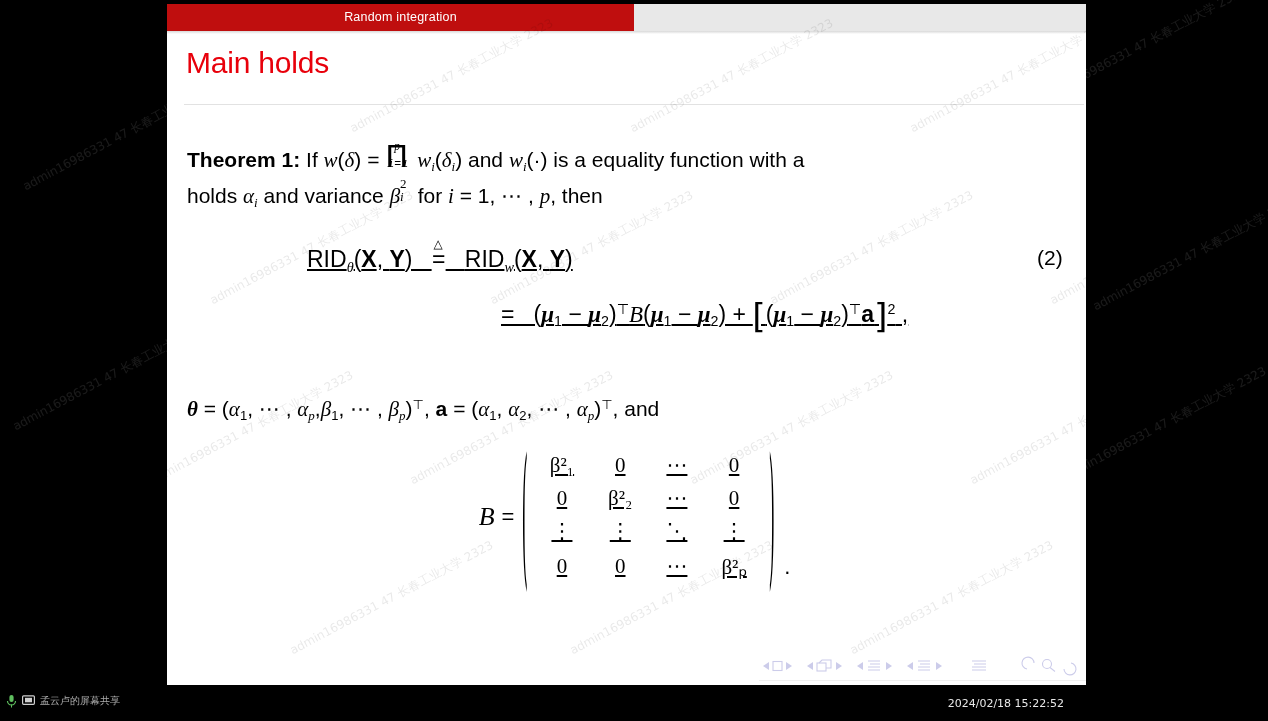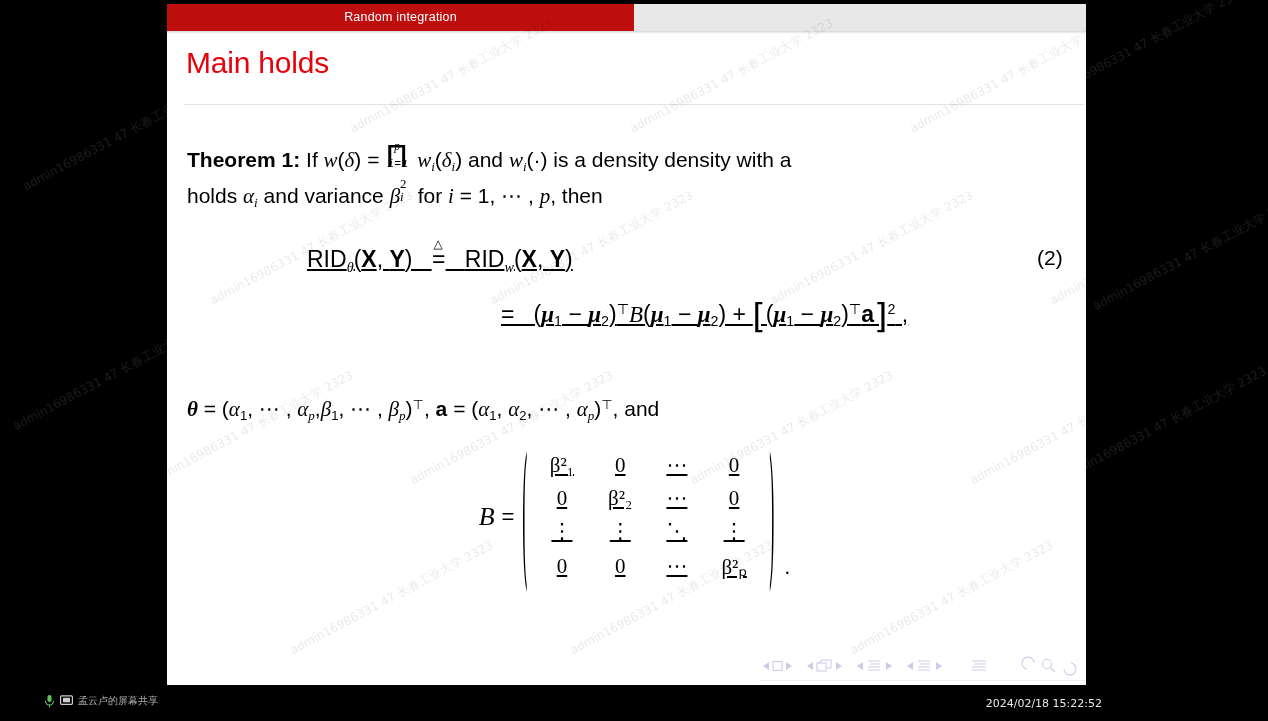--- a/index.html
+++ b/index.html
@@ -66,21 +66,21 @@
 
   
   .wm{position:absolute;color:#000;opacity:.085;font-size:12px;white-space:nowrap;
       transform:rotate(-28deg);transform-origin:left top;pointer-events:none;
       font-family:"DejaVu Sans",sans-serif;}
   .wmd{position:absolute;color:#fff;opacity:.10;font-size:12px;white-space:nowrap;
       transform:rotate(-28deg);transform-origin:left top;pointer-events:none;
       font-family:"DejaVu Sans",sans-serif;}
 
   
-  .taskbar{position:absolute;left:0;top:688px;width:1072px;height:33px;background:#000;margin-left:38px;}
+  .taskbar{position:absolute;left:0;top:688px;width:1072px;height:33px;background:#000;}
   .tb-left{position:absolute;left:6px;top:6px;display:flex;align-items:center;gap:5px;}
   .tb-text{color:#c8c8c8;font-size:10px;font-family:"DejaVu Sans",sans-serif;opacity:.85;}
   .tb-time{position:absolute;right:8px;top:9px;color:#e8e8e8;font-size:11px;
      font-family:"DejaVu Sans",sans-serif;}
 </style>
 </head>
 <body>
 
 <div id="screen">
 
@@ -100,21 +100,21 @@
       <div class="ln" style="left:20px;top:144px;">
         <b class="bf">Theorem 1:</b>
         <span>If</span>
         <i class="v">w</i>(<i class="v">δ</i>) =
         <span class="prod">
           <span class="pg">Π</span><span class="pu">p</span><span class="pl">i=1</span>
         </span>
         <i class="v">w</i><span class="sub">i</span>(<i class="v">δ</i><span class="sub">i</span>)
         <span>and</span>
         <i class="v">w</i><span class="sub">i</span>(·)
-        <span>is a density density with a</span>
+        <span>is a equality function with a</span>
       </div>
 
       <div class="ln" style="left:20px;top:180px;">
         <span>holds</span>
         <i class="v">α</i><span class="sub">i</span>
         <span>and variance</span>
         <span class="bsq">β<span class="s2">2</span><span class="s1">i</span></span>&nbsp;&nbsp;
         <span>for</span>
         <i class="v">i</i> = 1, ⋯ , <i class="v">p</i><span>, then</span>
       </div>

